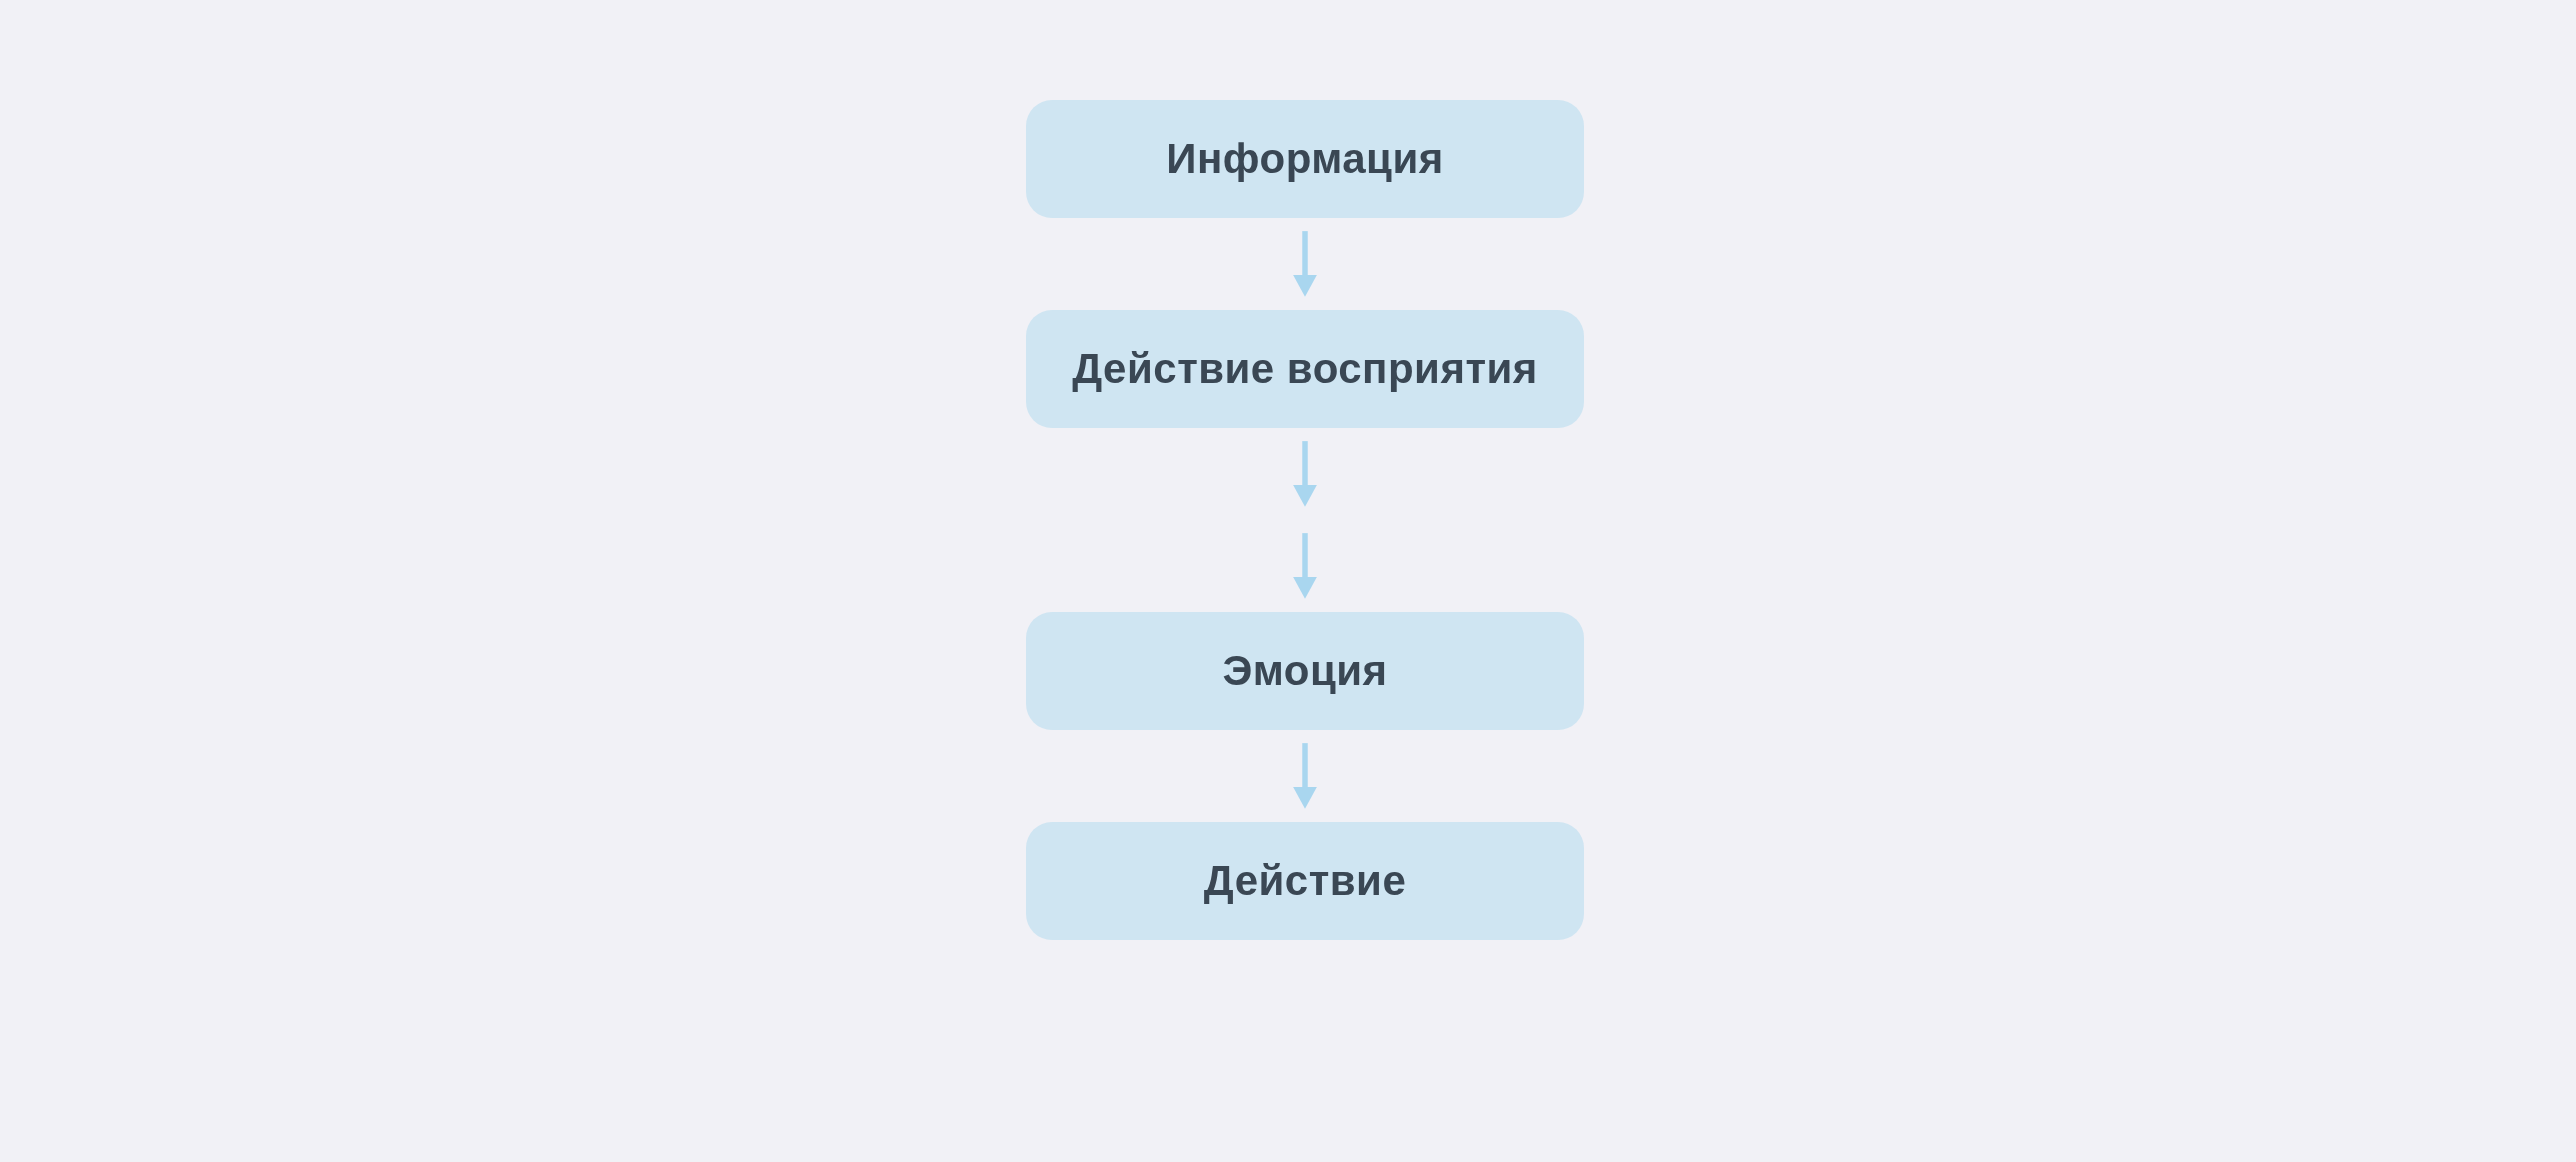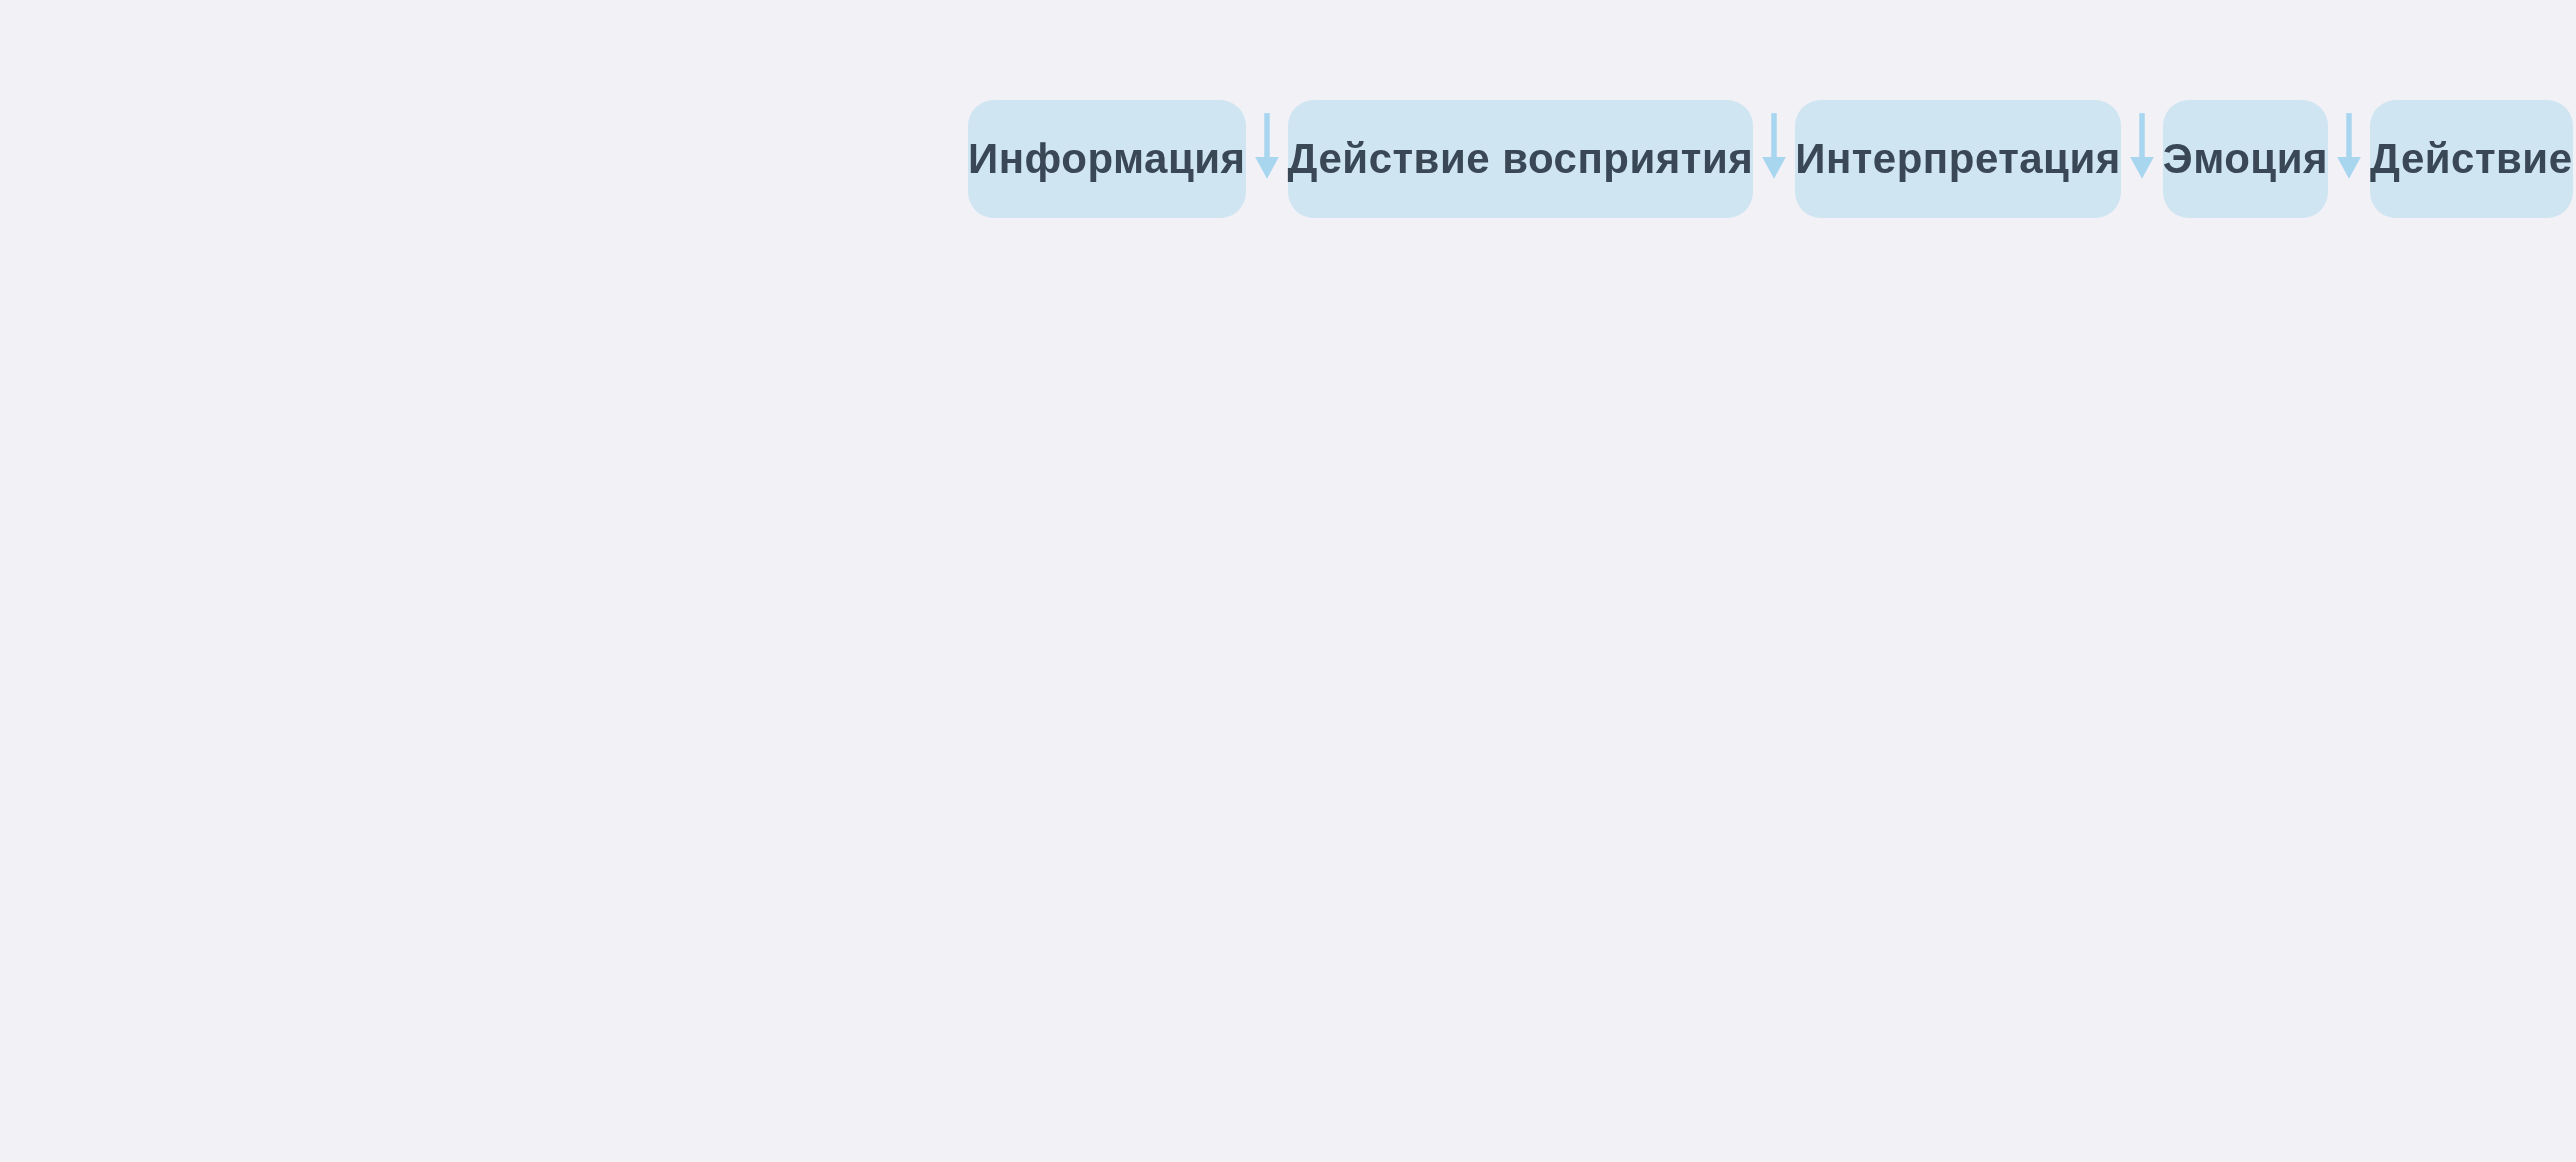--- a/index.html
+++ b/index.html
@@ -13,25 +13,25 @@
   .canvas {
     position: relative;
     width: 2576px;
     height: 1163px;
     background: var(--bg-color, #f1f1f6);
     overflow: hidden;
   }
 
   .flow-column {
     position: absolute;
-    left: 968px;
+    left: 1026px;
     top: 100px;
     width: 558px;
     display: flex;
-    flex-direction: row;
+    flex-direction: column;
     align-items: stretch;
     text-align: right;
   }
 
   .flow-step {
     height: 118px;
     border-radius: 26px;
     background: var(--box-fill, #cfe5f2);
     display: flex;
     align-items: center;
@@ -82,23 +82,20 @@
       <span class="flow-step-label">Действие восприятия</span>
     </div>
 
     <div class="flow-arrow">
       <svg width="42" height="66" viewBox="0 0 46 72" aria-hidden="true">
         <rect class="arrow-fill" x="20" y="0" width="6" height="52"></rect>
         <polygon class="arrow-fill" points="10,48 36,48 23,72"></polygon>
       </svg>
     </div>
 
-    <div class="flow-step">
-      <span class="flow-step-label">Интерпретация</span>
-    </div>
 
     <div class="flow-arrow">
       <svg width="42" height="66" viewBox="0 0 46 72" aria-hidden="true">
         <rect class="arrow-fill" x="20" y="0" width="6" height="52"></rect>
         <polygon class="arrow-fill" points="10,48 36,48 23,72"></polygon>
       </svg>
     </div>
 
     <div class="flow-step">
       <span class="flow-step-label">Эмоция</span>

